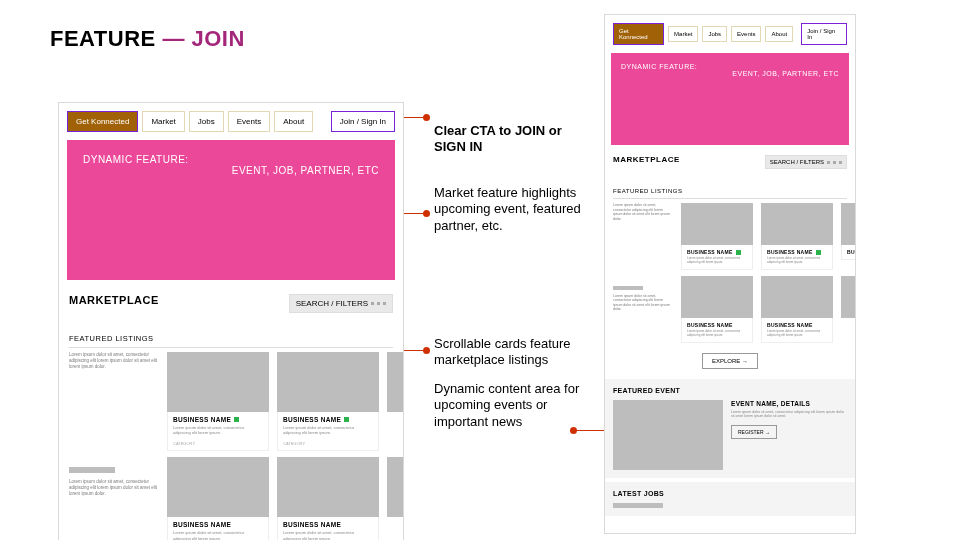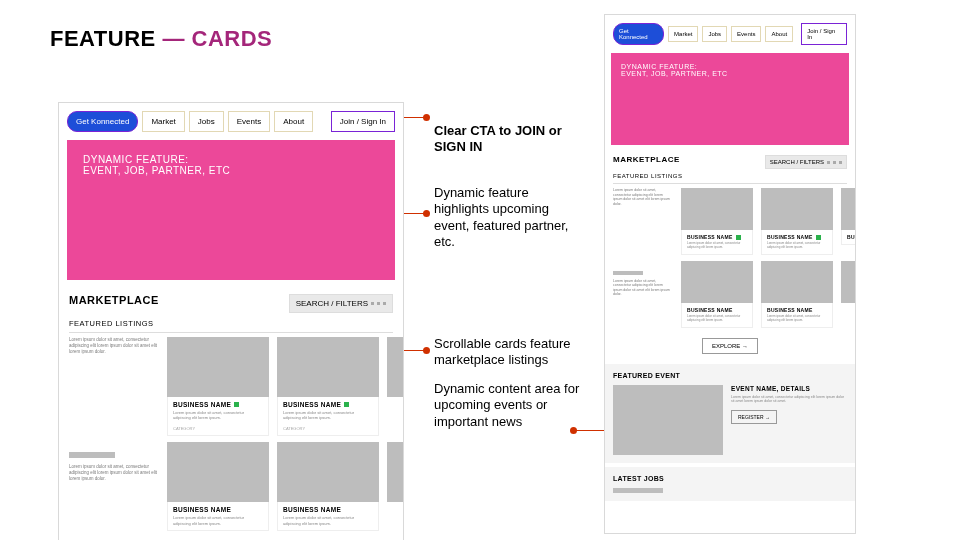--- a/index.html
+++ b/index.html
@@ -14,37 +14,37 @@
   .page-title { position: absolute; top: 26px; left: 50px; font-size: 22px; font-weight: 800; letter-spacing: .5px; }
   .page-title .pink { color: #a4267a; }
 
   
   .mock-left {
     position: absolute; top: 102px; left: 58px; width: 346px; height: 440px;
     border: 1px solid #d9d9d9; background: #fff; overflow: hidden;
   }
   .nav { display: flex; gap: 4px; padding: 8px; align-items: center; }
   .nav .btn { font-size: 8px; padding: 5px 8px; border: 1px solid #e2d8b4; background:#fff; }
-  .nav .btn.primary { background: #1d4ed8; color:#fff; border-color:#7a23d6;border-radius:10px; }
+  .nav .btn.primary { background: #a16207; color:#fff; border-color:#7a23d6; }
   .nav .spacer { flex: 1; }
   .nav .btn.join { border-color:#7a23d6; color:#000; }
 
   .hero {
     margin: 0 8px; height: 140px; background: #ec4899; color: #fff; padding: 14px 16px; position: relative;
   }
   .hero .t1 { font-size: 10px; letter-spacing: .5px; }
-  .hero .t2 { font-size: 10px; letter-spacing: .5px; }
+  .hero .t2 { font-size: 10px; letter-spacing: .5px; text-align: right; }
 
   .section-row { display:flex; align-items:flex-start; justify-content:space-between; padding: 14px 10px 6px 10px; }
   .section-row h3 { font-size: 11px; font-weight: 700; letter-spacing: .5px; }
   .filters { font-size: 8px; background:#e9e9e9; padding:4px 6px; border:1px solid #ddd; display:flex; align-items:center; gap:3px;}
   .filters .dot{width:3px;height:3px;background:#aaa;display:inline-block;}
 
   .deck { padding: 0 10px; }
-  .deck .label { font-size:7.5px; letter-spacing:.5px; border-bottom:1px solid #ddd; padding-bottom:4px; margin-bottom:4px; }
+  .deck .label { font-size:7.5px; letter-spacing:.5px; border-bottom:1px solid #ddd; padding-bottom:4px; margin-bottom:4px;margin-top:15px; }
   .cardrow { display:flex; gap:8px; }
   .sidecol { width:90px; flex:none; }
   .blurb { font-size:4.5px; color:#7a7a7a; line-height:1.3; }
   .card { width: 102px; flex:none; }
   .card .img { height:60px; background:#bdbdbd; }
   .card .body { border:1px solid #eee; border-top:none; padding:4px 5px; }
   .card .name { font-size:6.5px; font-weight:700; letter-spacing:.3px; display:flex; align-items:center; gap:3px;}
   .card .name .check{width:5px;height:5px;background:#2bb24c;}
   .card .desc { font-size:4px; color:#888; margin-top:2px; line-height:1.3; }
   .card .cat { font-size:4px; color:#aaa; margin-top:6px; }
@@ -82,21 +82,21 @@
   
   .anno { position:absolute; font-size:13px; line-height:1.25; }
   .pointer { position:absolute; height:1px; background:#d03000; }
   .pointer::after{ content:''; position:absolute; right:-4px; top:-3px; width:7px; height:7px; border-radius:50%; background:#d03000;}
   .pointer.rev::after{ right:auto; left:-4px; }
 </style>
 </head>
 <body>
 
 <div class="page-title">
-  <span>FEATURE</span><span class="pink"><span> — </span><span>CARDS</span></span>
+  <span>FEATURE</span><span class="pink"><span> — </span><span>JOIN</span></span>
 </div>
 
 <div class="mock-left">
   <div class="nav">
     <div class="btn primary">Get Konnected</div>
     <div class="btn">Market</div>
     <div class="btn">Jobs</div>
     <div class="btn">Events</div>
     <div class="btn">About</div>
     <div class="spacer"></div>
@@ -278,19 +278,19 @@
   <div class="band" style="margin-top:4px">
     <h5>LATEST JOBS</h5>
     <div class="jobsbar"></div>
   </div>
 </div>
 
 <div class="pointer" style="top:117px; left:404px; width:22px;"></div>
 <div class="anno" style="top:123px; left:434px; width:150px;font-weight:bold;">Clear CTA to JOIN or SIGN IN</div>
 
 <div class="pointer" style="top:213px; left:404px; width:22px;"></div>
-<div class="anno" style="top:185px; left:434px; width:150px;">Dynamic feature highlights upcoming event, featured partner, etc.</div>
+<div class="anno" style="top:185px; left:434px; width:150px;">Market feature highlights upcoming event, featured partner, etc.</div>
 
 <div class="pointer" style="top:350px; left:404px; width:22px;"></div>
 <div class="anno" style="top:336px; left:434px; width:150px;">Scrollable cards feature marketplace listings</div>
 
 <div class="pointer rev" style="top:430px; left:574px; width:30px;"></div>
 <div class="anno" style="top:381px; left:434px; width:160px;">Dynamic content area for upcoming events or important news</div>
 
 </body></html>

